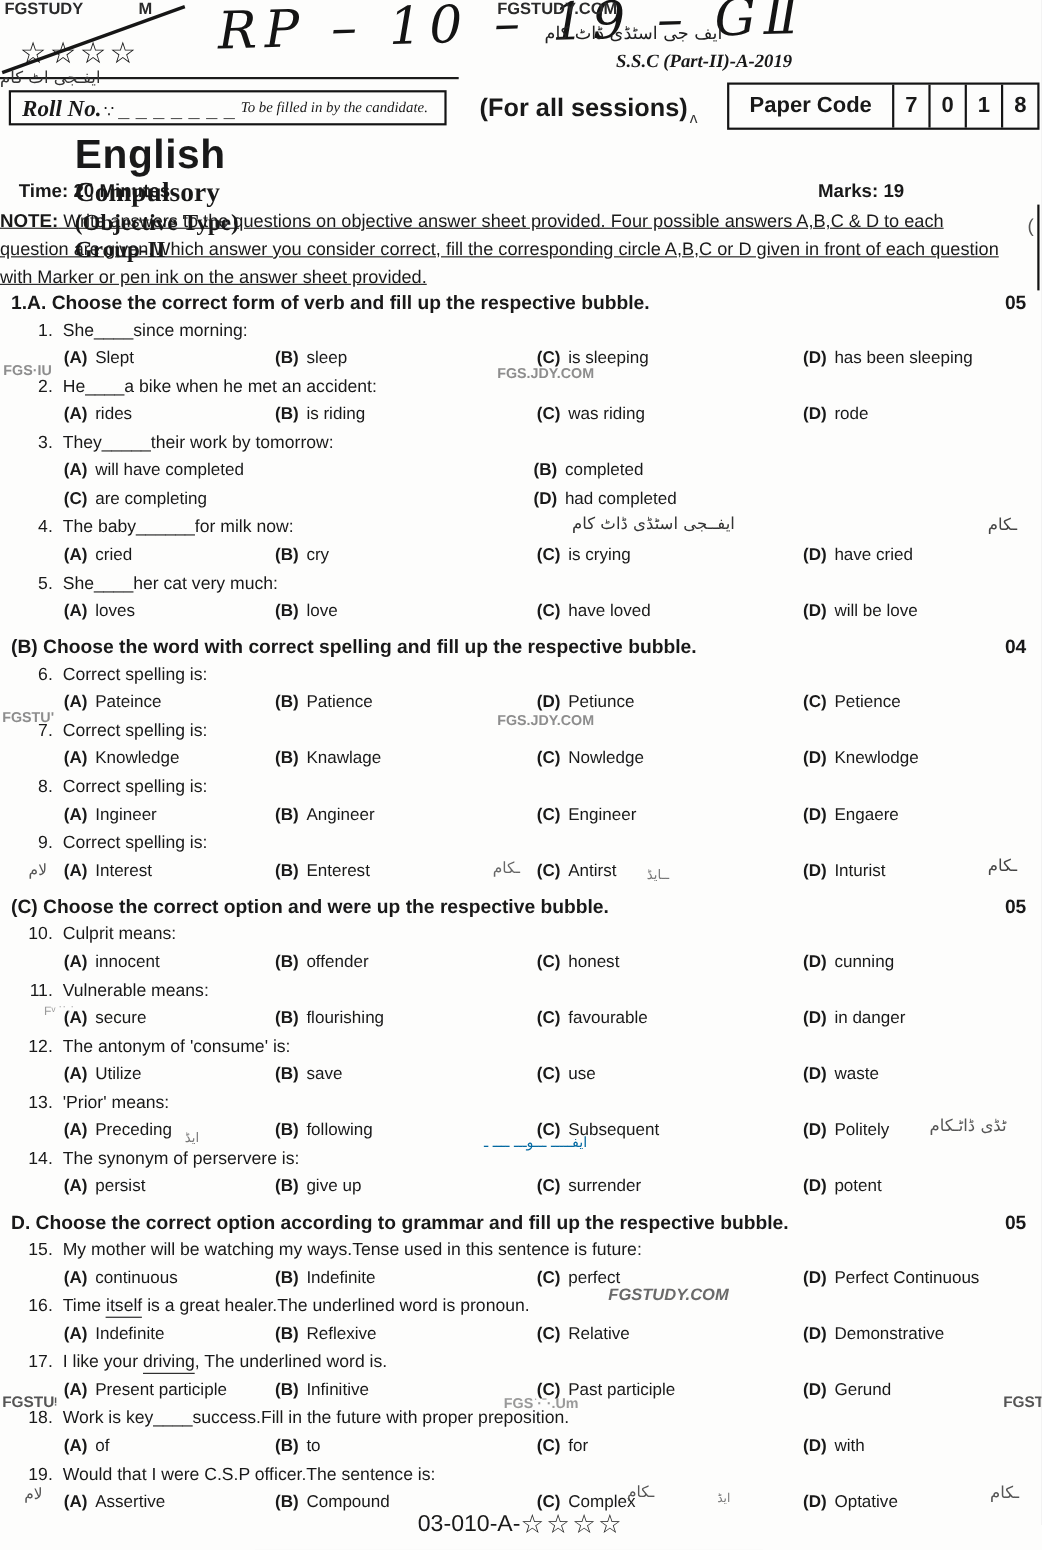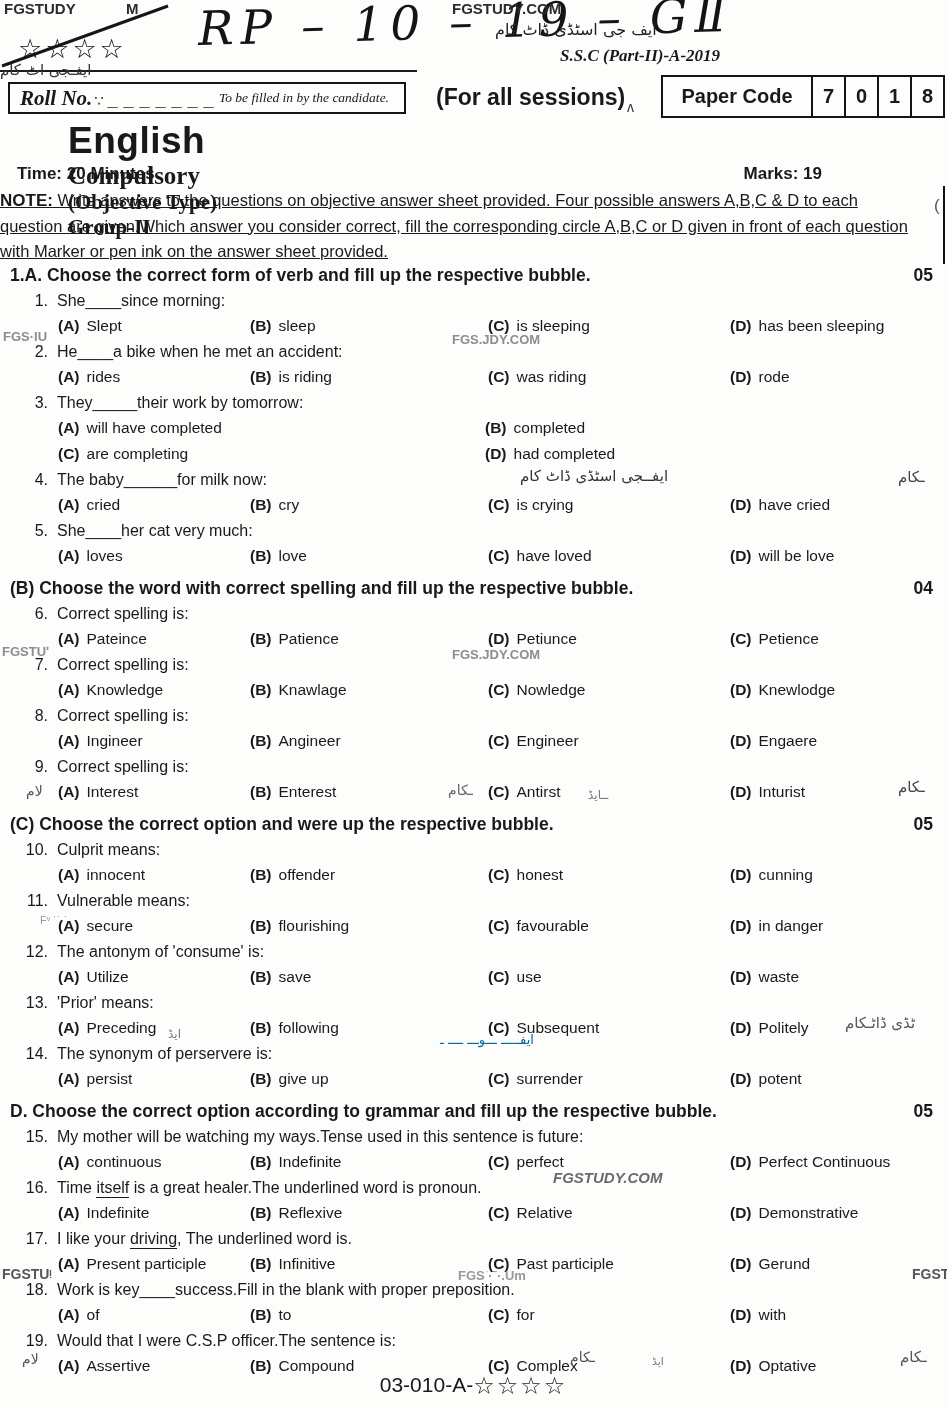--- a/index.html
+++ b/index.html
@@ -309,21 +309,21 @@
         <div class="opts">
           <div class="opt"><b>(A)</b><span>Present participle</span></div>
           <div class="opt"><b>(B)</b><span>Infinitive</span></div>
           <div class="opt"><b>(C)</b><span>Past participle</span></div>
           <div class="opt"><b>(D)</b><span>Gerund</span></div>
         </div>
       </div>
       <div class="q">
         <div class="qline">
           <span class="qnum">18.</span>
-          <span class="qtext"><span>Work is key____success.Fill in the blank with proper preposition.</span></span>
+          <span class="qtext"><span>Work is key____success.Fill in the future with proper preposition.</span></span>
         </div>
         <div class="opts">
           <div class="opt"><b>(A)</b><span>of</span></div>
           <div class="opt"><b>(B)</b><span>to</span></div>
           <div class="opt"><b>(C)</b><span>for</span></div>
           <div class="opt"><b>(D)</b><span>with</span></div>
         </div>
       </div>
       <div class="q">
         <div class="qline">

